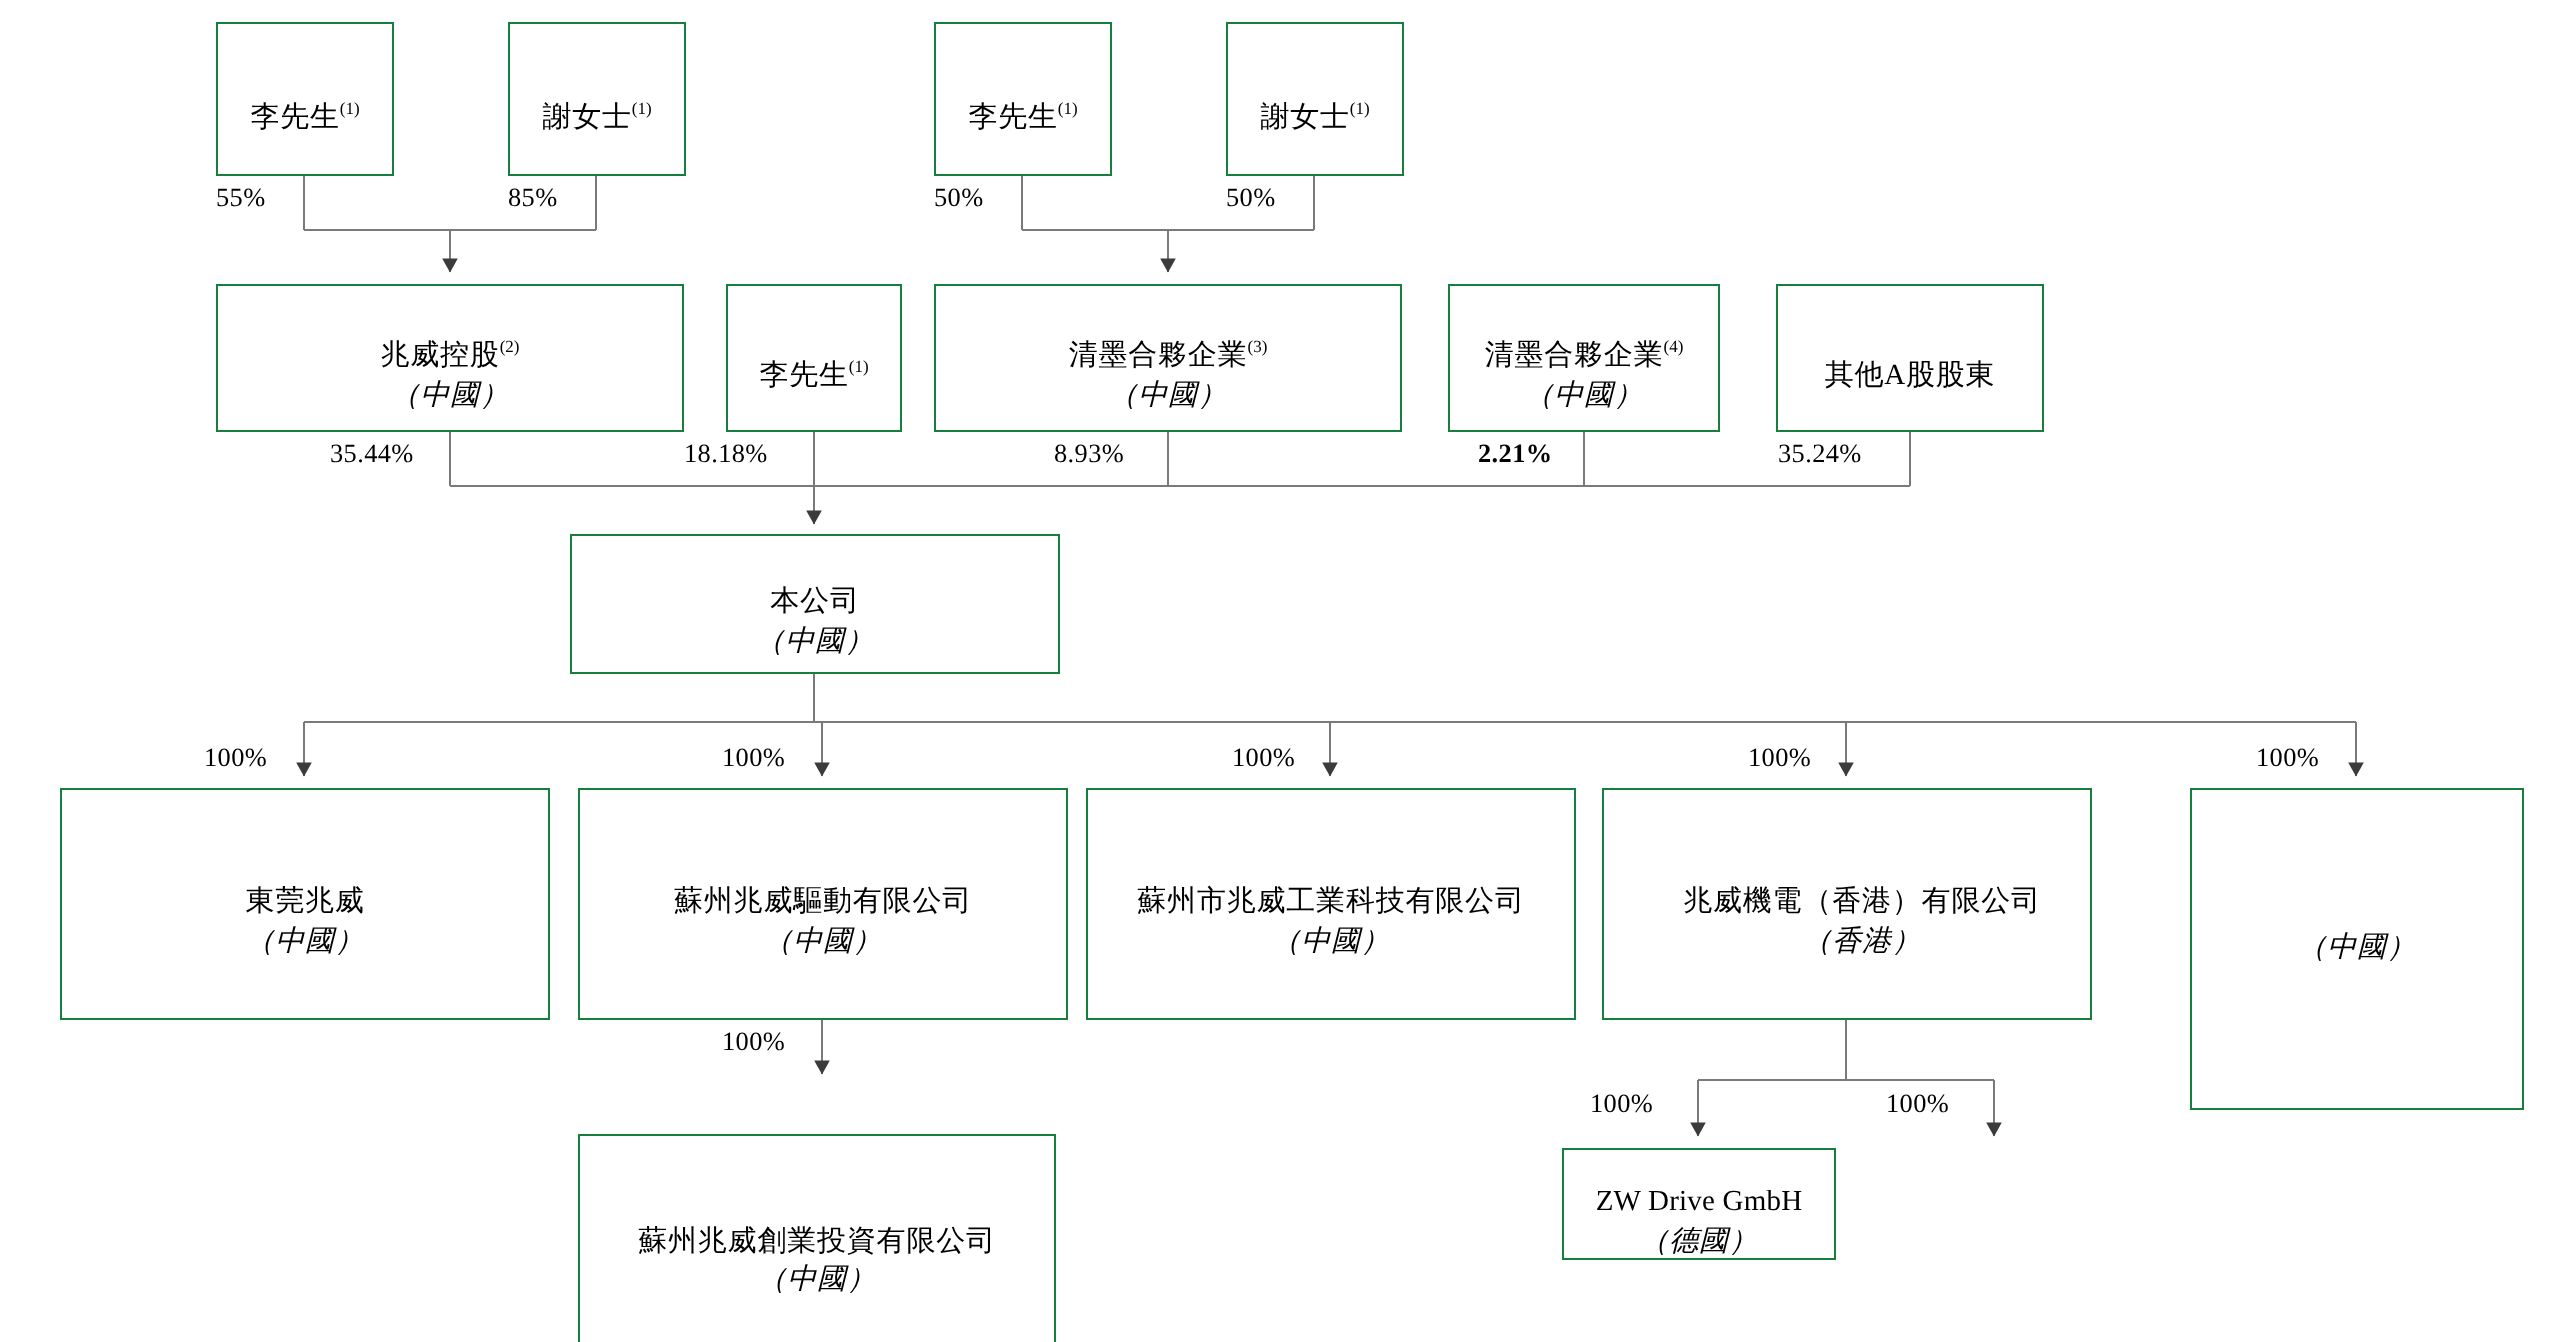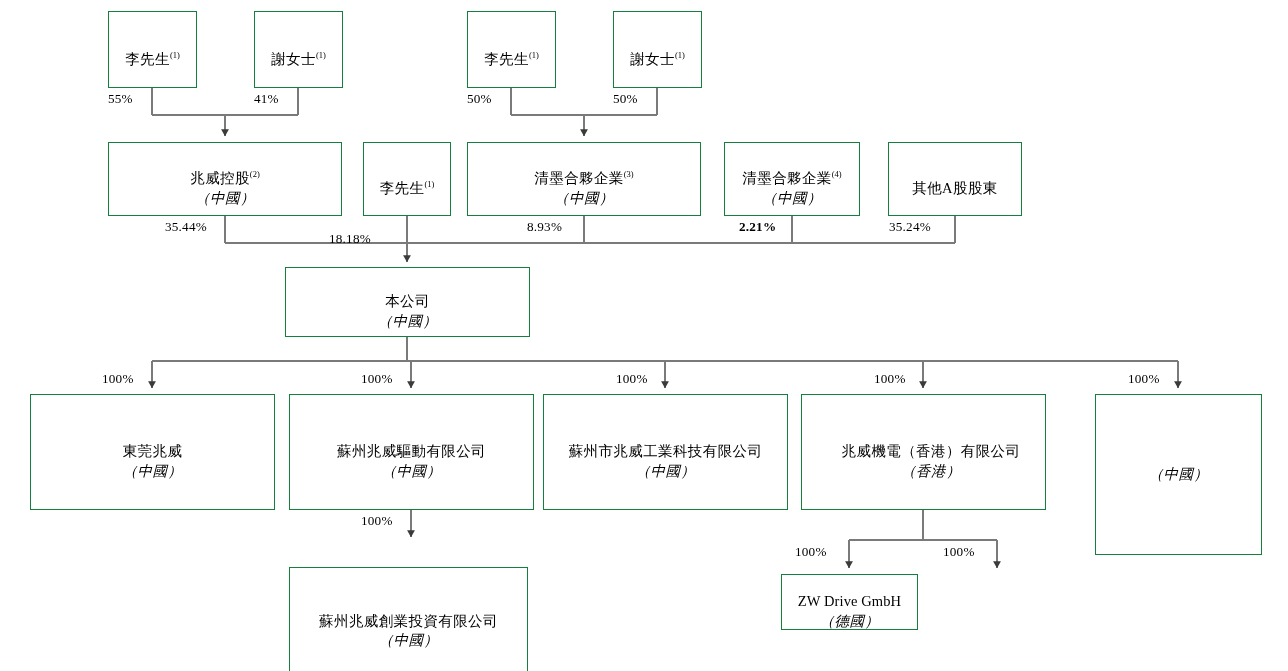--- a/index.html
+++ b/index.html
@@ -126,21 +126,21 @@
     </div>
   </div>
 
   <div class="node" style="left:613px;top:11px;width:89px;height:77px;">
     <div class="nm">
       <span>謝女士</span><sup>(1)</sup>
     </div>
   </div>
 
   <div class="pct" style="left:108px;top:91px;">55%</div>
-  <div class="pct" style="left:254px;top:91px;">41%</div>
+  <div class="pct" style="left:254px;top:91px;">85%</div>
   <div class="pct" style="left:467px;top:91px;">50%</div>
   <div class="pct" style="left:613px;top:91px;">50%</div>
 
   <div class="node" style="left:108px;top:142px;width:234px;height:74px;">
     <div class="nm">
       <span>兆威控股</span><sup>(2)</sup>
     </div>
     <div class="loc">（中國）</div>
   </div>
 
@@ -164,21 +164,21 @@
     <div class="loc">（中國）</div>
   </div>
 
   <div class="node" style="left:888px;top:142px;width:134px;height:74px;">
     <div class="nm">
       <span>其他A股股東</span>
     </div>
   </div>
 
   <div class="pct" style="left:165px;top:219px;">35.44%</div>
-  <div class="pct" style="left:329px;top:219px;margin-top:12px;">18.18%</div>
+  <div class="pct" style="left:342px;top:219px;">18.18%</div>
   <div class="pct" style="left:527px;top:219px;">8.93%</div>
   <div class="pct" style="left:739px;top:219px;font-weight:bold;">2.21%</div>
   <div class="pct" style="left:889px;top:219px;">35.24%</div>
 
   <div class="node" style="left:285px;top:267px;width:245px;height:70px;">
     <div class="nm">
       <span>本公司</span>
     </div>
     <div class="loc">（中國）</div>
   </div>

